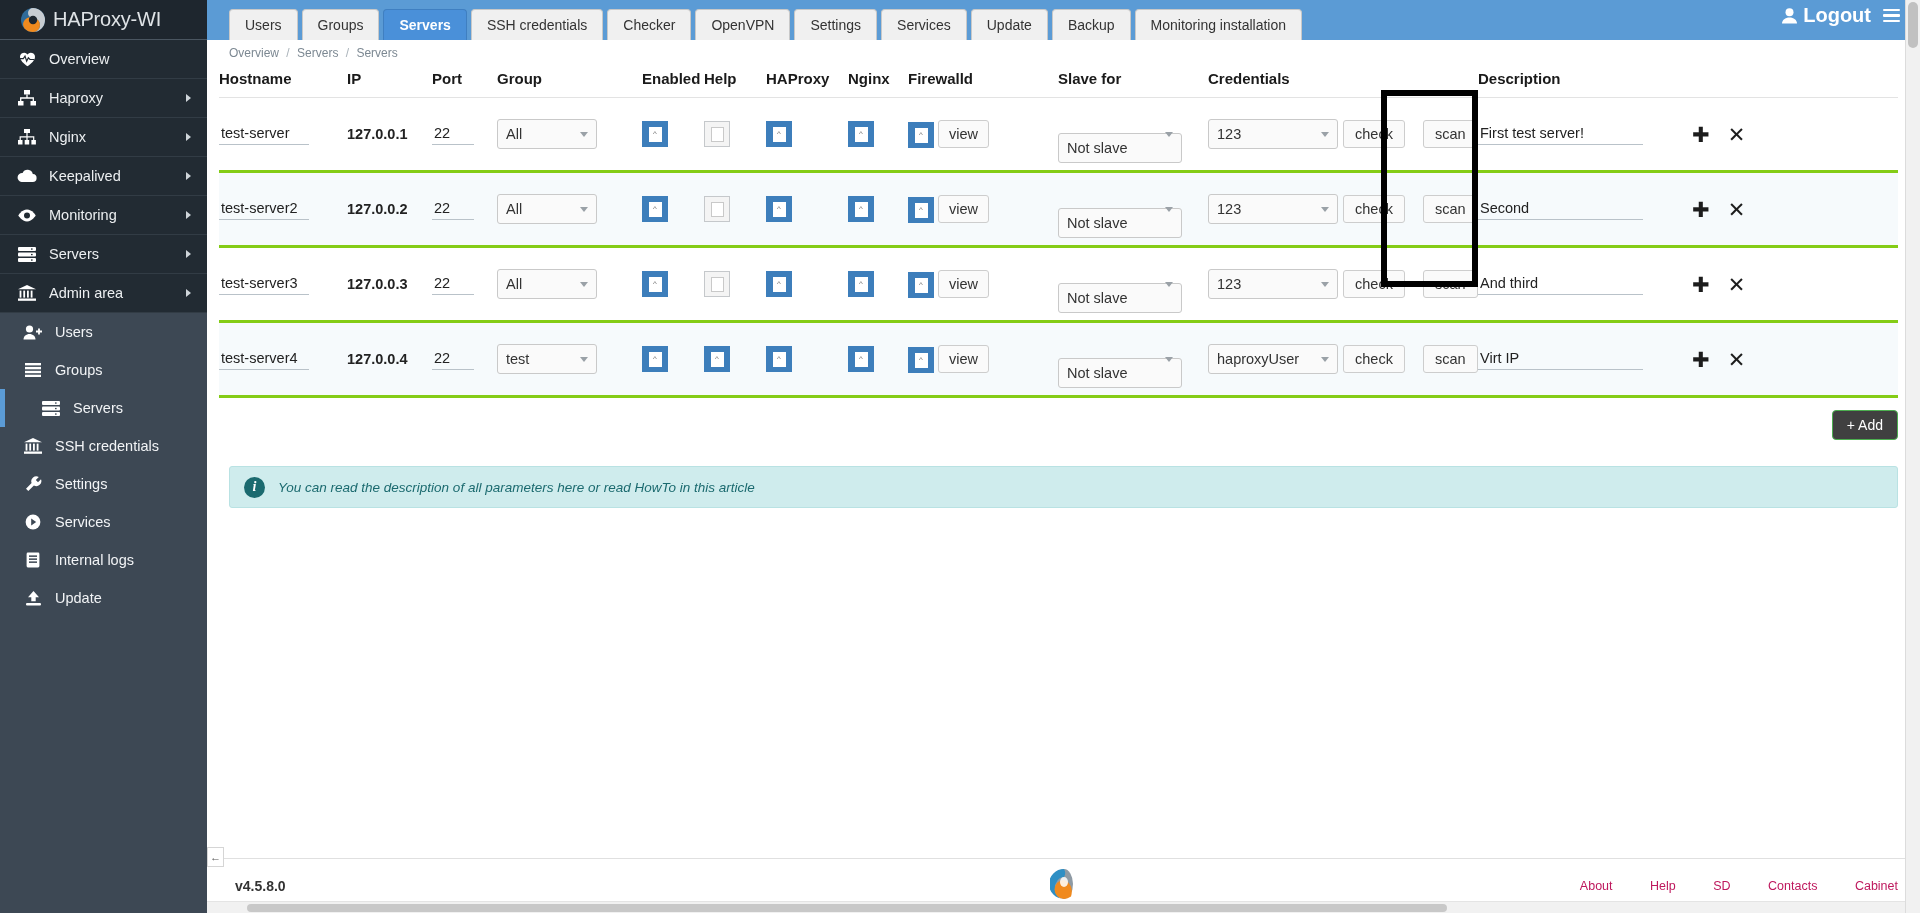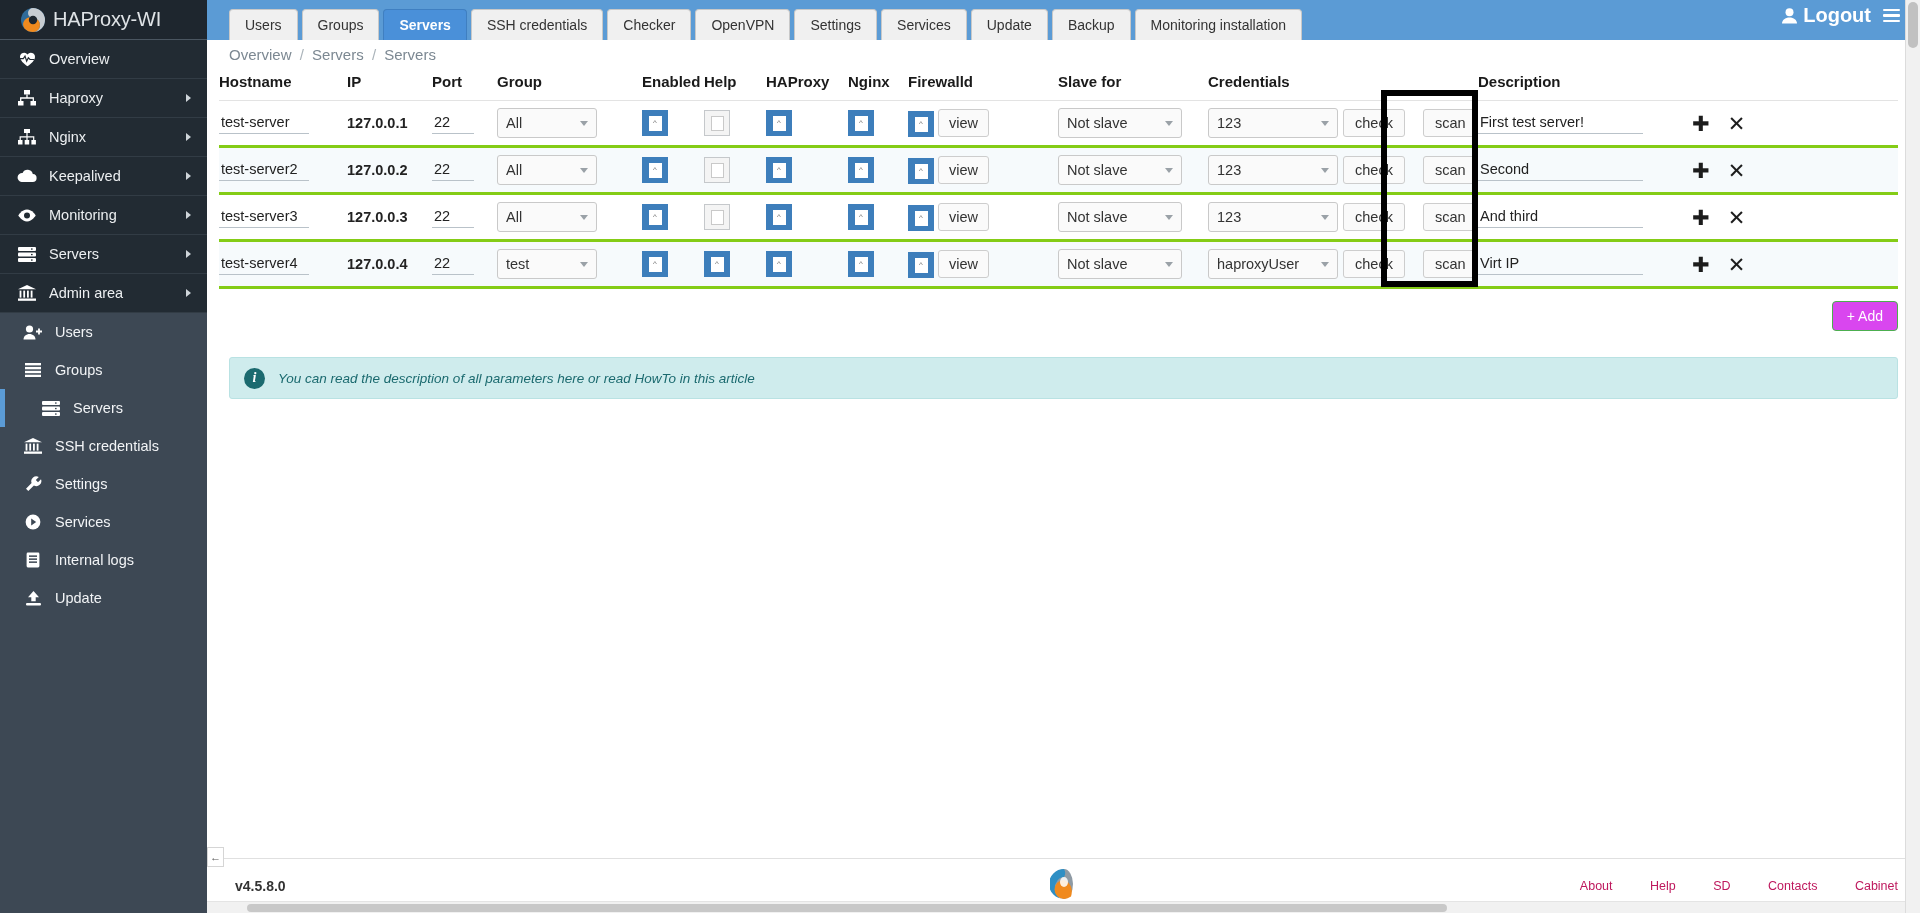--- a/index.html
+++ b/index.html
@@ -122,21 +122,21 @@
     display: inline-block;
   }
   #logout .burger span {
     display: block; width: 17px; height: 2.5px;
     background: #fff; margin: 3px 0; border-radius: 1px;
   }
 
   
   #breadcrumb {
     padding: 6px 0 4px 22px;
-    font-size: 15px; color: #7c8892;
+    font-size: 12px; color: #7c8892;
   }
   #breadcrumb a { color: #7c8892; text-decoration: none; cursor: pointer; }
   #breadcrumb .sep { color: #aab3ba; margin: 0 4px; }
 
   
   #table-wrap { padding: 0 22px 0 12px; }
   table.servers { width: 100%; border-collapse: collapse; }
   table.servers th {
     text-align: left;
     font-size: 15px; font-weight: 700; color: #1a1a1a;
@@ -185,21 +185,21 @@
     content: "";
     position: absolute; right: 9px; top: 50%;
     transform: translateY(-40%);
     width: 0; height: 0;
     border-left: 4.5px solid transparent;
     border-right: 4.5px solid transparent;
     border-top: 5px solid #9aa1a7;
     pointer-events: none;
   }
   select.sel.group { width: 100px; }
-  select.sel.slave { width: 124px; }
+  select.sel.slave { width: 124px; margin-top: 28px; }
   select.sel.cred  { width: 130px; }
 
   
   .toggle {
     width: 26px; height: 26px;
     border: 1px solid #c5c8cb;
     background: #f4f4f4;
     display: inline-flex; align-items: center; justify-content: center;
     cursor: pointer;
     vertical-align: middle;
@@ -244,21 +244,21 @@
     font-size: 21px; color: #1c1c1c;
     margin-left: 14px;
     cursor: pointer;
     line-height: 1;
     vertical-align: middle;
   }
 
   
   #add-row { text-align: right; padding: 12px 22px 0 0; }
   .btn-add {
-    background: #d946ef;
+    background: #404040;
     border: 1px solid #4cae4f;
     color: #fff;
     font-family: "Liberation Sans", sans-serif;
     font-size: 14px;
     padding: 6px 14px;
     border-radius: 4px;
     cursor: pointer;
   }
 
   

